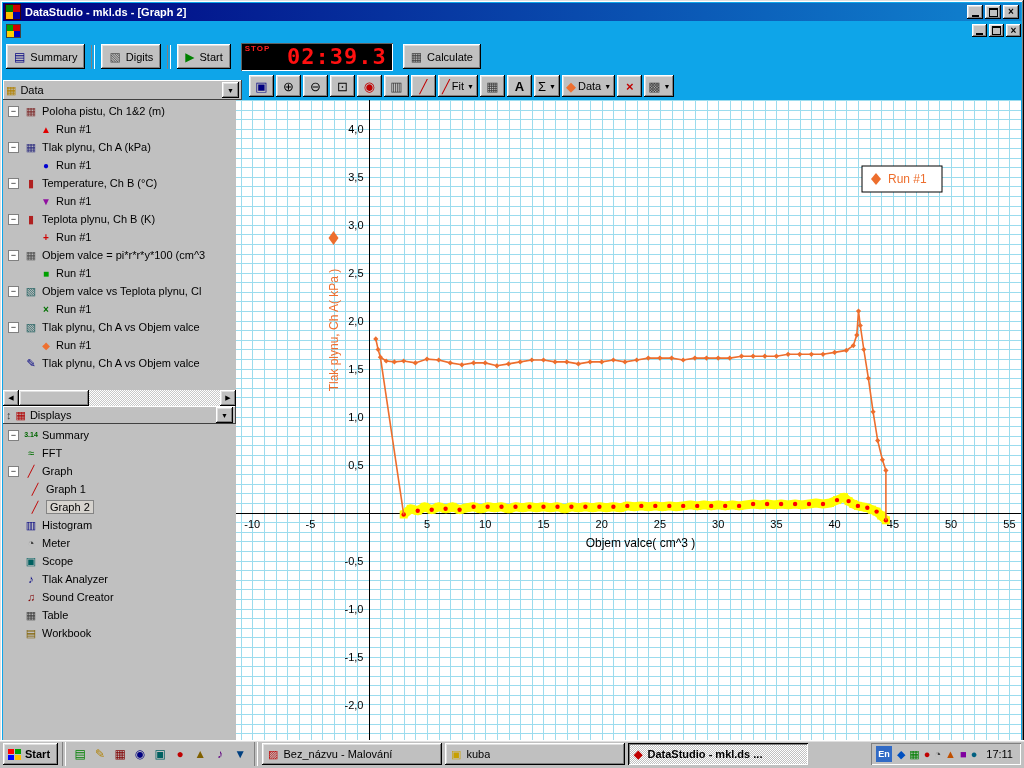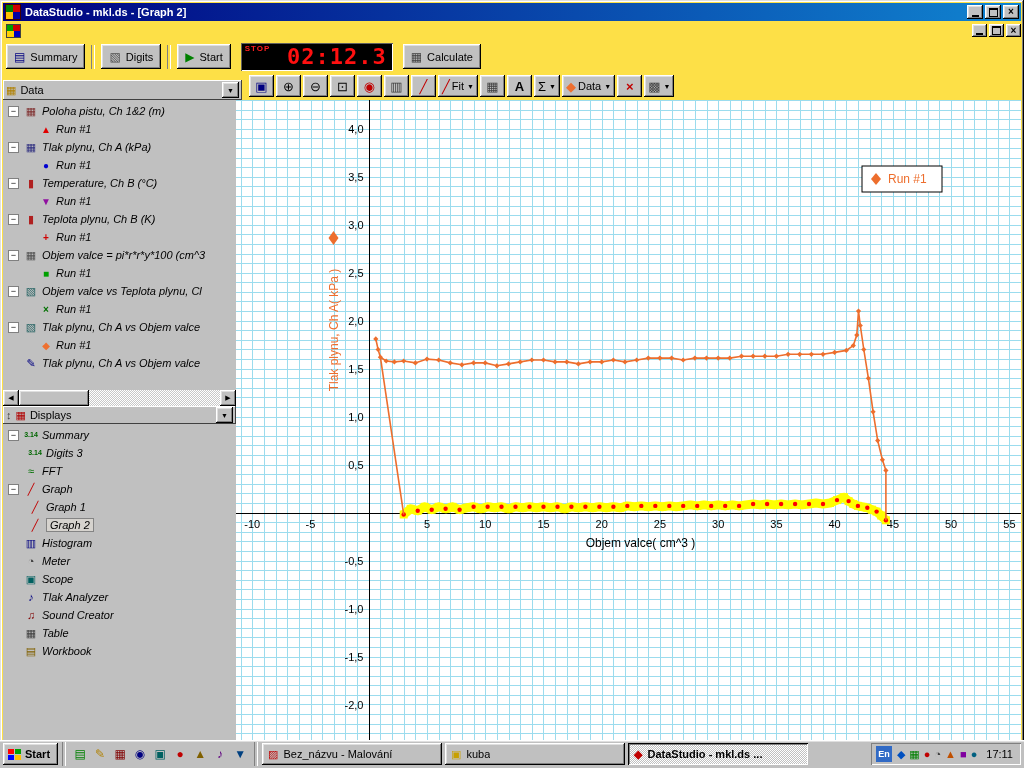--- a/index.html
+++ b/index.html
@@ -1,17 +1,17 @@
 <!DOCTYPE html>
 <html><head>
 <meta charset="utf-8">
 <style>
   html,body{width:1024px;height:768px;margin:0;padding:0;overflow:hidden;}
   body{font-family:"Liberation Sans",sans-serif;font-size:11px;background:#c0c0c0;cursor:default;position:relative;}
-  .app{position:absolute;inset:0;background:#fde047;
+  .app{position:absolute;inset:0;background:#0ea5e9;
        box-shadow:inset -1px -1px 0 #000,inset 1px 1px 0 #dfdfdf,inset -2px -2px 0 #808080,inset 2px 2px 0 #fff;}
   .b3{background:#c0c0c0;border:0;font-family:inherit;
       box-shadow:inset -1px -1px 0 #000,inset 1px 1px 0 #fff,inset -2px -2px 0 #808080,inset 2px 2px 0 #dfdfdf;}
   
   .titlebar{position:absolute;top:3px;left:3px;right:3px;height:18px;
     background:linear-gradient(90deg,#000080,#1084d0);color:#fff;display:flex;align-items:center;gap:4px;
     padding:0 2px;font-weight:bold;}
   .app-icon{width:14px;height:14px;background:conic-gradient(#d00000 0 25%,#0000a0 0 50%,#ffc000 0 75%,#008000 0);border:1px solid #400000;}
   .winbtns{margin-left:auto;display:flex;gap:2px;}
   .winbtn{width:16px;height:14px;padding:0;display:flex;align-items:center;justify-content:center;font-size:10px;font-weight:bold;color:#000;}
@@ -53,21 +53,21 @@
           background:#c0c0c0;box-shadow:inset -1px -1px 0 #404040,inset 1px 1px 0 #fff;}
   #displays-tree{position:absolute;top:326px;left:0;right:0;bottom:0;overflow:hidden;}
   .trow{height:18px;display:flex;align-items:center;padding-left:5px;white-space:nowrap;overflow:hidden;}
   .expand{width:11px;min-width:11px;height:11px;background:#fff;border:1px solid #808080;font-size:9px;line-height:8px;text-align:center;margin-right:4px;box-sizing:border-box;color:#000;}
   .expand.blank{visibility:hidden;}
   .ticon{min-width:16px;text-align:center;margin-right:3px;font-size:11px;line-height:14px;}
   .ticon.small{font-size:7px;font-weight:bold;letter-spacing:0;}
   .trow.run{padding-left:36px;}
   .trow.child{padding-left:24px;}
   .marker{min-width:14px;margin-right:3px;font-size:10px;text-align:center;}
-  .tlabel{color:#000;font-style:italic;}
+  .tlabel{color:#000;}
   .sel .tlabel{background:#d6d3ce;border:1px solid #848484;padding:0 3px;}
   
   .plot{position:absolute;top:100px;left:236px;right:3px;bottom:28px;background:#fff;}
   
   .taskbar{position:absolute;left:0;right:0;bottom:0;height:28px;background:#c0c0c0;display:flex;align-items:center;gap:3px;padding:0 3px;
            box-shadow:inset 0 1px 0 #fff,inset 0 2px 0 #dfdfdf;}
   .startbtn{height:22px;display:flex;align-items:center;gap:4px;padding:0 8px 0 5px;font-weight:bold;font-size:11px;}
   .winflag{display:grid;grid-template-columns:6px 6px;grid-template-rows:5px 5px;gap:1px;}
   .winflag i{display:block;}
   .winflag i:nth-child(1){background:#ff0000;}
@@ -132,21 +132,21 @@
       <span class="tico" style="color:#505050">▧</span>
       <span>Digits</span>
     </button>
     <span class="tsep"></span>
     <button class="tbtn b3">
       <span class="tico" style="color:#008000">▶</span>
       <span>Start</span>
     </button>
     <div class="timer">
       <span class="stop">STOP</span>
-      <span class="tval">02:12.3</span>
+      <span class="tval">02:39.3</span>
     </div>
     <button class="tbtn b3">
       <span class="tico" style="color:#404040">▦</span>
       <span>Calculate</span>
     </button>
   </div>
 
   <div class="graphrow">
     <div class="phead">
       <span class="picon" style="color:#b08000">▦</span>
@@ -294,24 +294,20 @@
       <span>Displays</span>
       <button class="pdrop b3">
           <span>▼</span>
         </button>
     </div>
     <div id="displays-tree" class="tree">
         <div class="trow">
           <span class="expand">−</span>
           <span class="ticon small" style="color: rgb(0, 102, 0);">3.14</span>
           <span class="tlabel">Summary</span>
-        </div>
-        <div class="trow child">
-          <span class="ticon small" style="color: rgb(0, 102, 0);">3.14</span>
-          <span class="tlabel">Digits 3</span>
         </div>
         <div class="trow">
           <span class="expand blank">−</span>
           <span class="ticon" style="color: rgb(0, 112, 0);">≈</span>
           <span class="tlabel">FFT</span>
         </div>
         <div class="trow">
           <span class="expand">−</span>
           <span class="ticon" style="color: rgb(192, 0, 0);">╱</span>
           <span class="tlabel">Graph</span>

